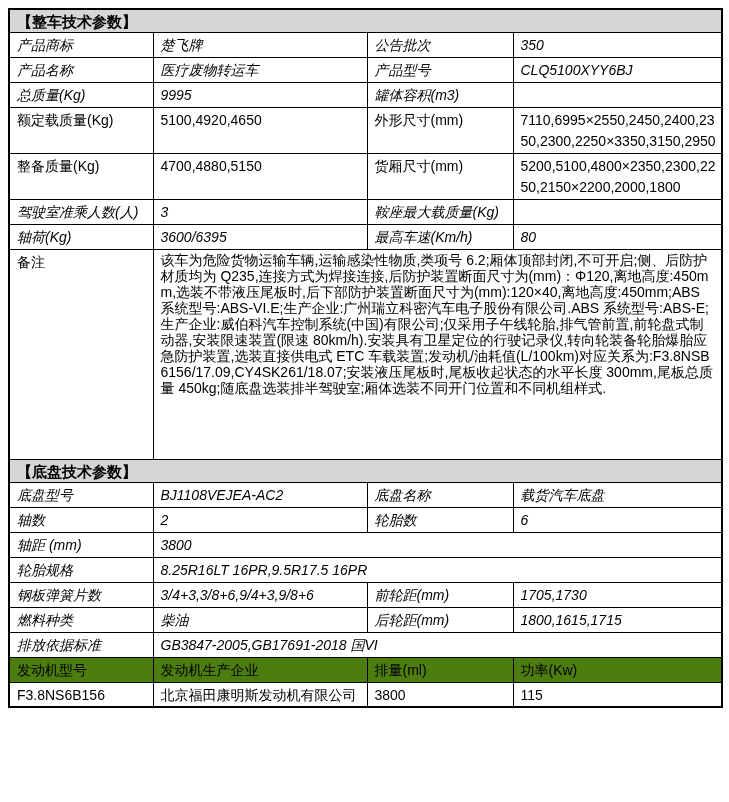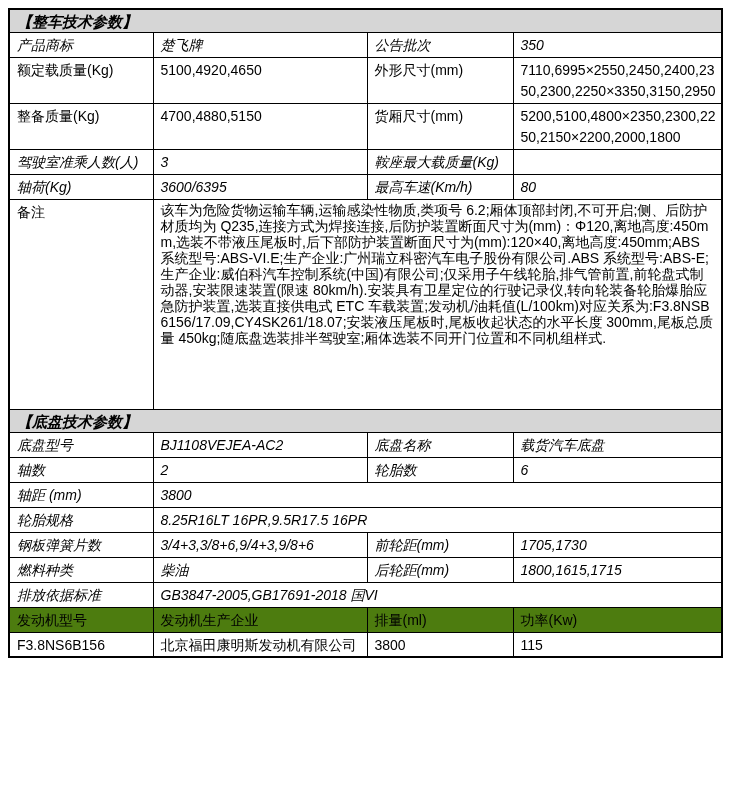--- a/index.html
+++ b/index.html
@@ -36,21 +36,20 @@
   col.c2 { width: 214px; }
   col.c3 { width: 146px; }
   col.c4 { width: 209px; }
 
   tr.section-header td {
     background: #d6d6d6;
     font-weight: bold;
     font-size: 15px;
     height: 19px;
     line-height: 19px;
-    font-style: italic;
   }
   tr.h23 td { height: 19px; font-style: italic; }
   tr.h46 td { height: 42px; margin-top: 24px; }
   tr.remark-row td { height: 206px; }
   tr.remark-row td.remark-text { line-height: 16px; border-radius: 23px; }
 
   tr.engine-header td { background: #4d7c0f; height: 19px; margin-left: 16px; }
   tr.eng-row td { height: 20px; line-height: 20px; }
   tr.eng-row-1 td { border-bottom: none; }
 </style>
@@ -69,20 +68,32 @@
 
       <tr class="section-header">
         <td colspan="4">【整车技术参数】</td>
       </tr>
 
       <tr class="h23">
         <td>产品商标</td>
         <td>楚飞牌</td>
         <td>公告批次</td>
         <td>350</td>
+      </tr>
+      <tr class="h23">
+        <td>产品名称</td>
+        <td>医疗废物转运车</td>
+        <td>产品型号</td>
+        <td>CLQ5100XYY6BJ</td>
+      </tr>
+      <tr class="h23">
+        <td>总质量(Kg)</td>
+        <td>9995</td>
+        <td>罐体容积(m3)</td>
+        <td></td>
       </tr>
       <tr class="h46">
         <td>额定载质量(Kg)</td>
         <td>5100,4920,4650</td>
         <td>外形尺寸(mm)</td>
         <td>7110,6995×2550,2450,2400,2350,2300,2250×3350,3150,2950</td>
       </tr>
       <tr class="h46">
         <td>整备质量(Kg)</td>
         <td>4700,4880,5150</td>

